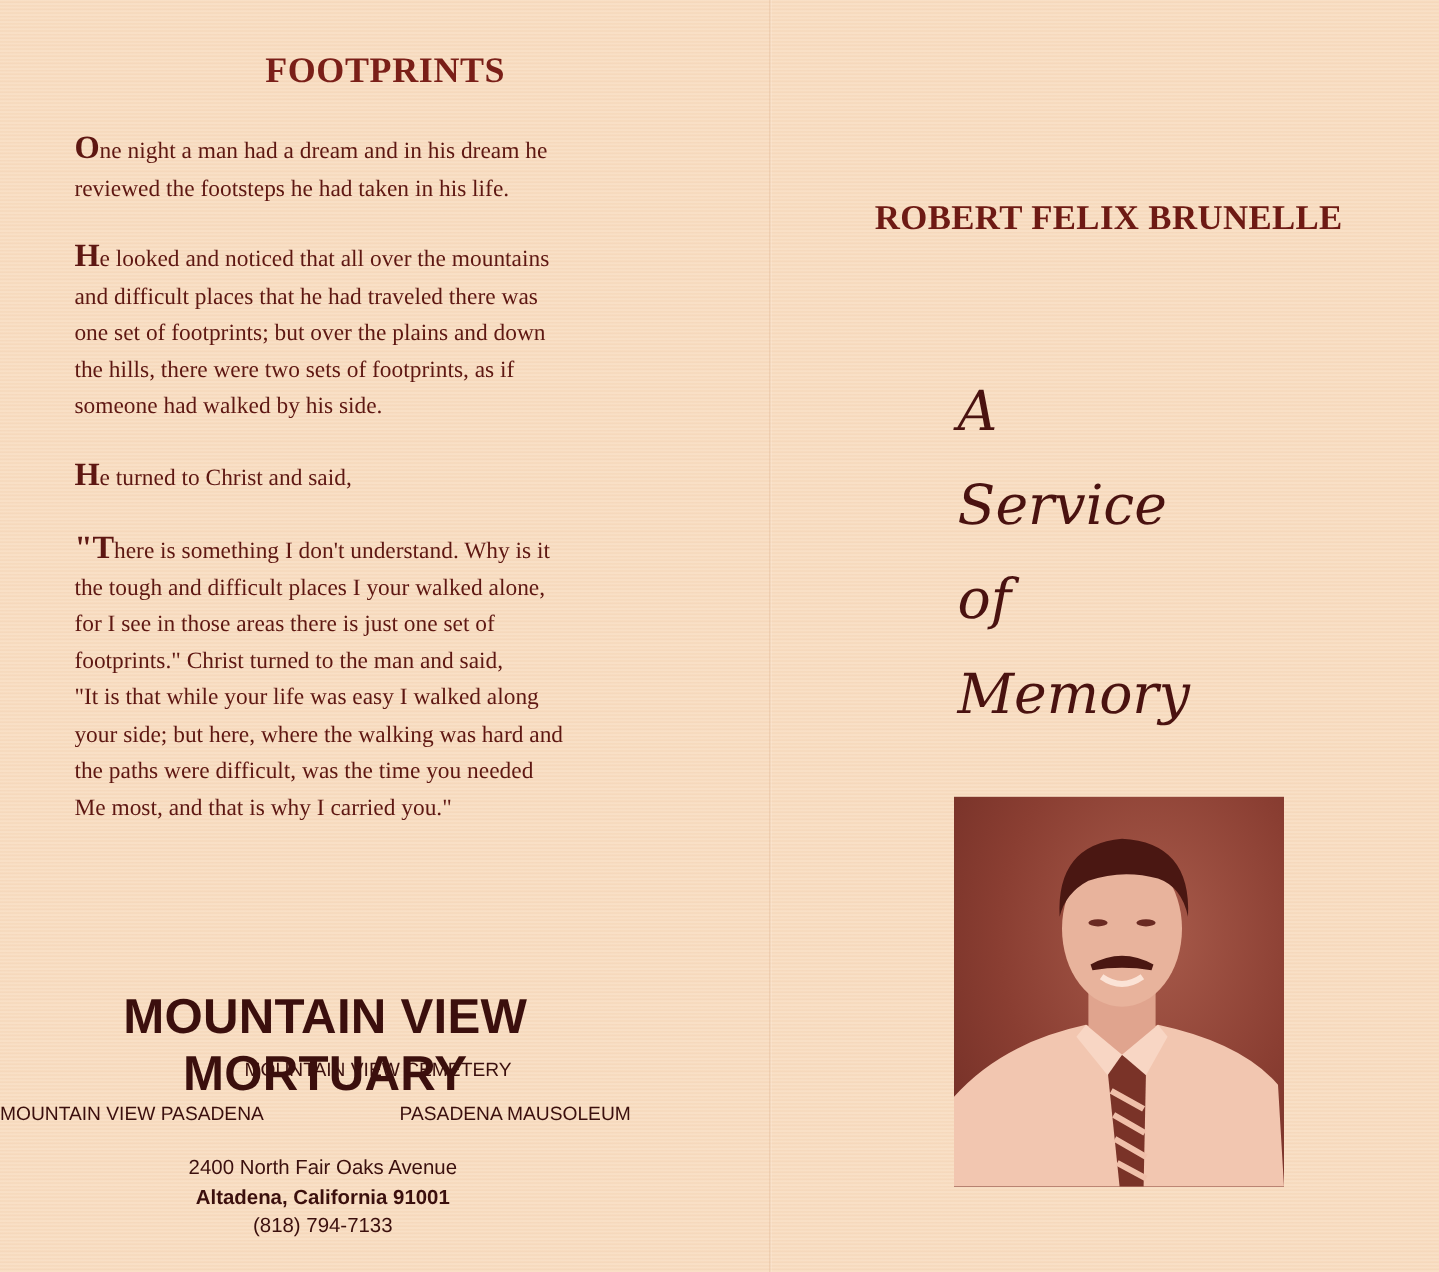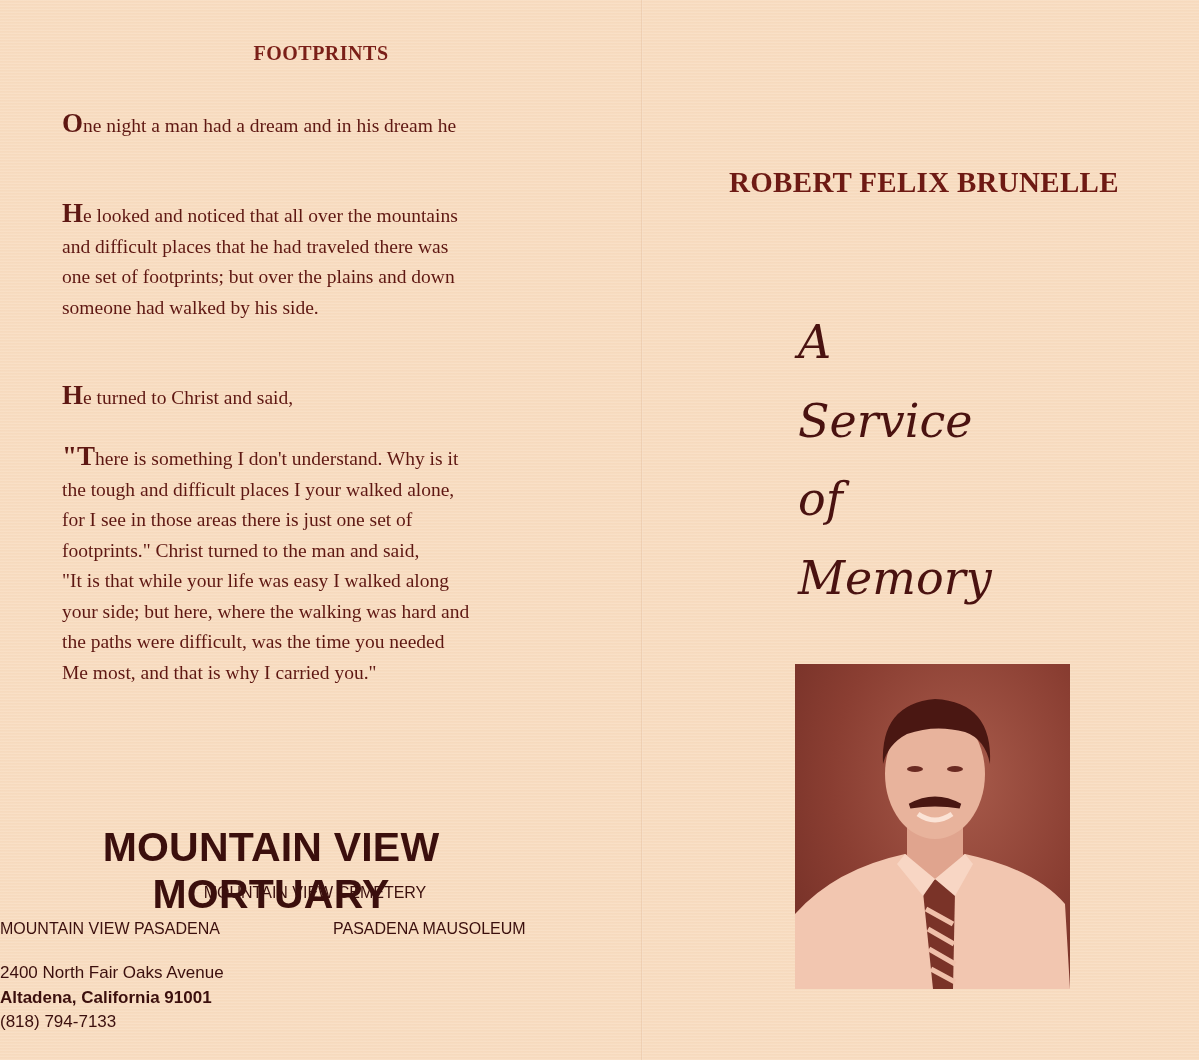--- a/index.html
+++ b/index.html
@@ -14,21 +14,21 @@
   .panel { position: absolute; top: 0; height: 1060px; }
   .left { left: 0; width: 642px; }
   .right { left: 643px; width: 556px; margin-top: 31px; }
   .fold {
     position: absolute; left: 641px; top: 0; width: 2px; height: 1060px;
     background: linear-gradient(90deg, rgba(210,160,120,0.35), rgba(255,240,225,0.5));
   }
 
   .poem-title {
     position: absolute; left: 0; width: 642px; top: 42px; text-align: center;
-    font-family: "Liberation Serif", serif; font-weight: bold; font-size: 20px;
+    font-family: "Liberation Serif", serif; font-weight: bold; font-size: 30px;
     color: #7a1f18; letter-spacing: 0.5px;
   }
   .poem {
     position: absolute; left: 62px; width: 540px;
     font-family: "Liberation Serif", serif; font-size: 19.5px; line-height: 30.5px;
     color: #5e1712;
   }
   .poem p { margin: 0; }
   .dropcap { font-size: 27px; font-weight: bold; }
   .p1 { top: 108px; }
@@ -41,21 +41,21 @@
     font-family: "Liberation Sans", sans-serif; font-weight: bold; font-size: 41px;
     color: #3b0f0d; letter-spacing: 0.2px;
   }
   .sans-line {
     position: absolute; font-family: "Liberation Sans", sans-serif; font-size: 16px;
     color: #3b0f0d; white-space: nowrap;
   }
   .cemetery { left: 0; width: 538px; top: 884px; text-align: center; margin-left: 46px; }
   .mausoleum-1 { left: 0; top: 920px; }
   .mausoleum-2 { left: 333px; top: 920px; }
-  .addr { left: 0; width: 538px; text-align: left; font-size: 17px; }
+  .addr { left: 0; width: 538px; text-align: center; font-size: 17px; }
   .addr-1 { top: 963px; }
   .addr-2 { top: 988px; font-weight: bold; }
   .addr-3 { top: 1012px; }
 
   .deceased-name {
     position: absolute; left: 86px; top: 135px; white-space: nowrap;
     font-family: "Liberation Serif", serif; font-weight: bold; font-size: 29px;
     color: #6e1a14; letter-spacing: 0.3px;
   }
   .script {
@@ -76,26 +76,28 @@
   .photo svg { display: block; }
 </style>
 </head>
 <body>
 
 <div class="panel left">
   <div class="poem-title">FOOTPRINTS</div>
 
   <div class="poem p1">
     <p><span class="dropcap">O</span><span>ne night a  man  had  a  dream and in his dream he</span></p>
+    <p>reviewed the footsteps he had taken in his life.</p>
   </div>
 
   <div class="poem p2">
     <p><span class="dropcap">H</span><span>e looked and noticed that  all  over the mountains</span></p>
     <p>and difficult places that he had traveled there was</p>
     <p>one set of footprints; but over the plains and down</p>
+    <p>the hills, there were two sets of footprints, as if</p>
     <p>someone had walked by his side.</p>
   </div>
 
   <div class="poem p3">
     <p><span class="dropcap">H</span><span>e turned to Christ and said,</span></p>
   </div>
 
   <div class="poem p4">
     <p><span class="dropcap">"T</span><span>here is something I don't understand.   Why is it</span></p>
     <p>the tough and difficult places I your walked alone,</p>

